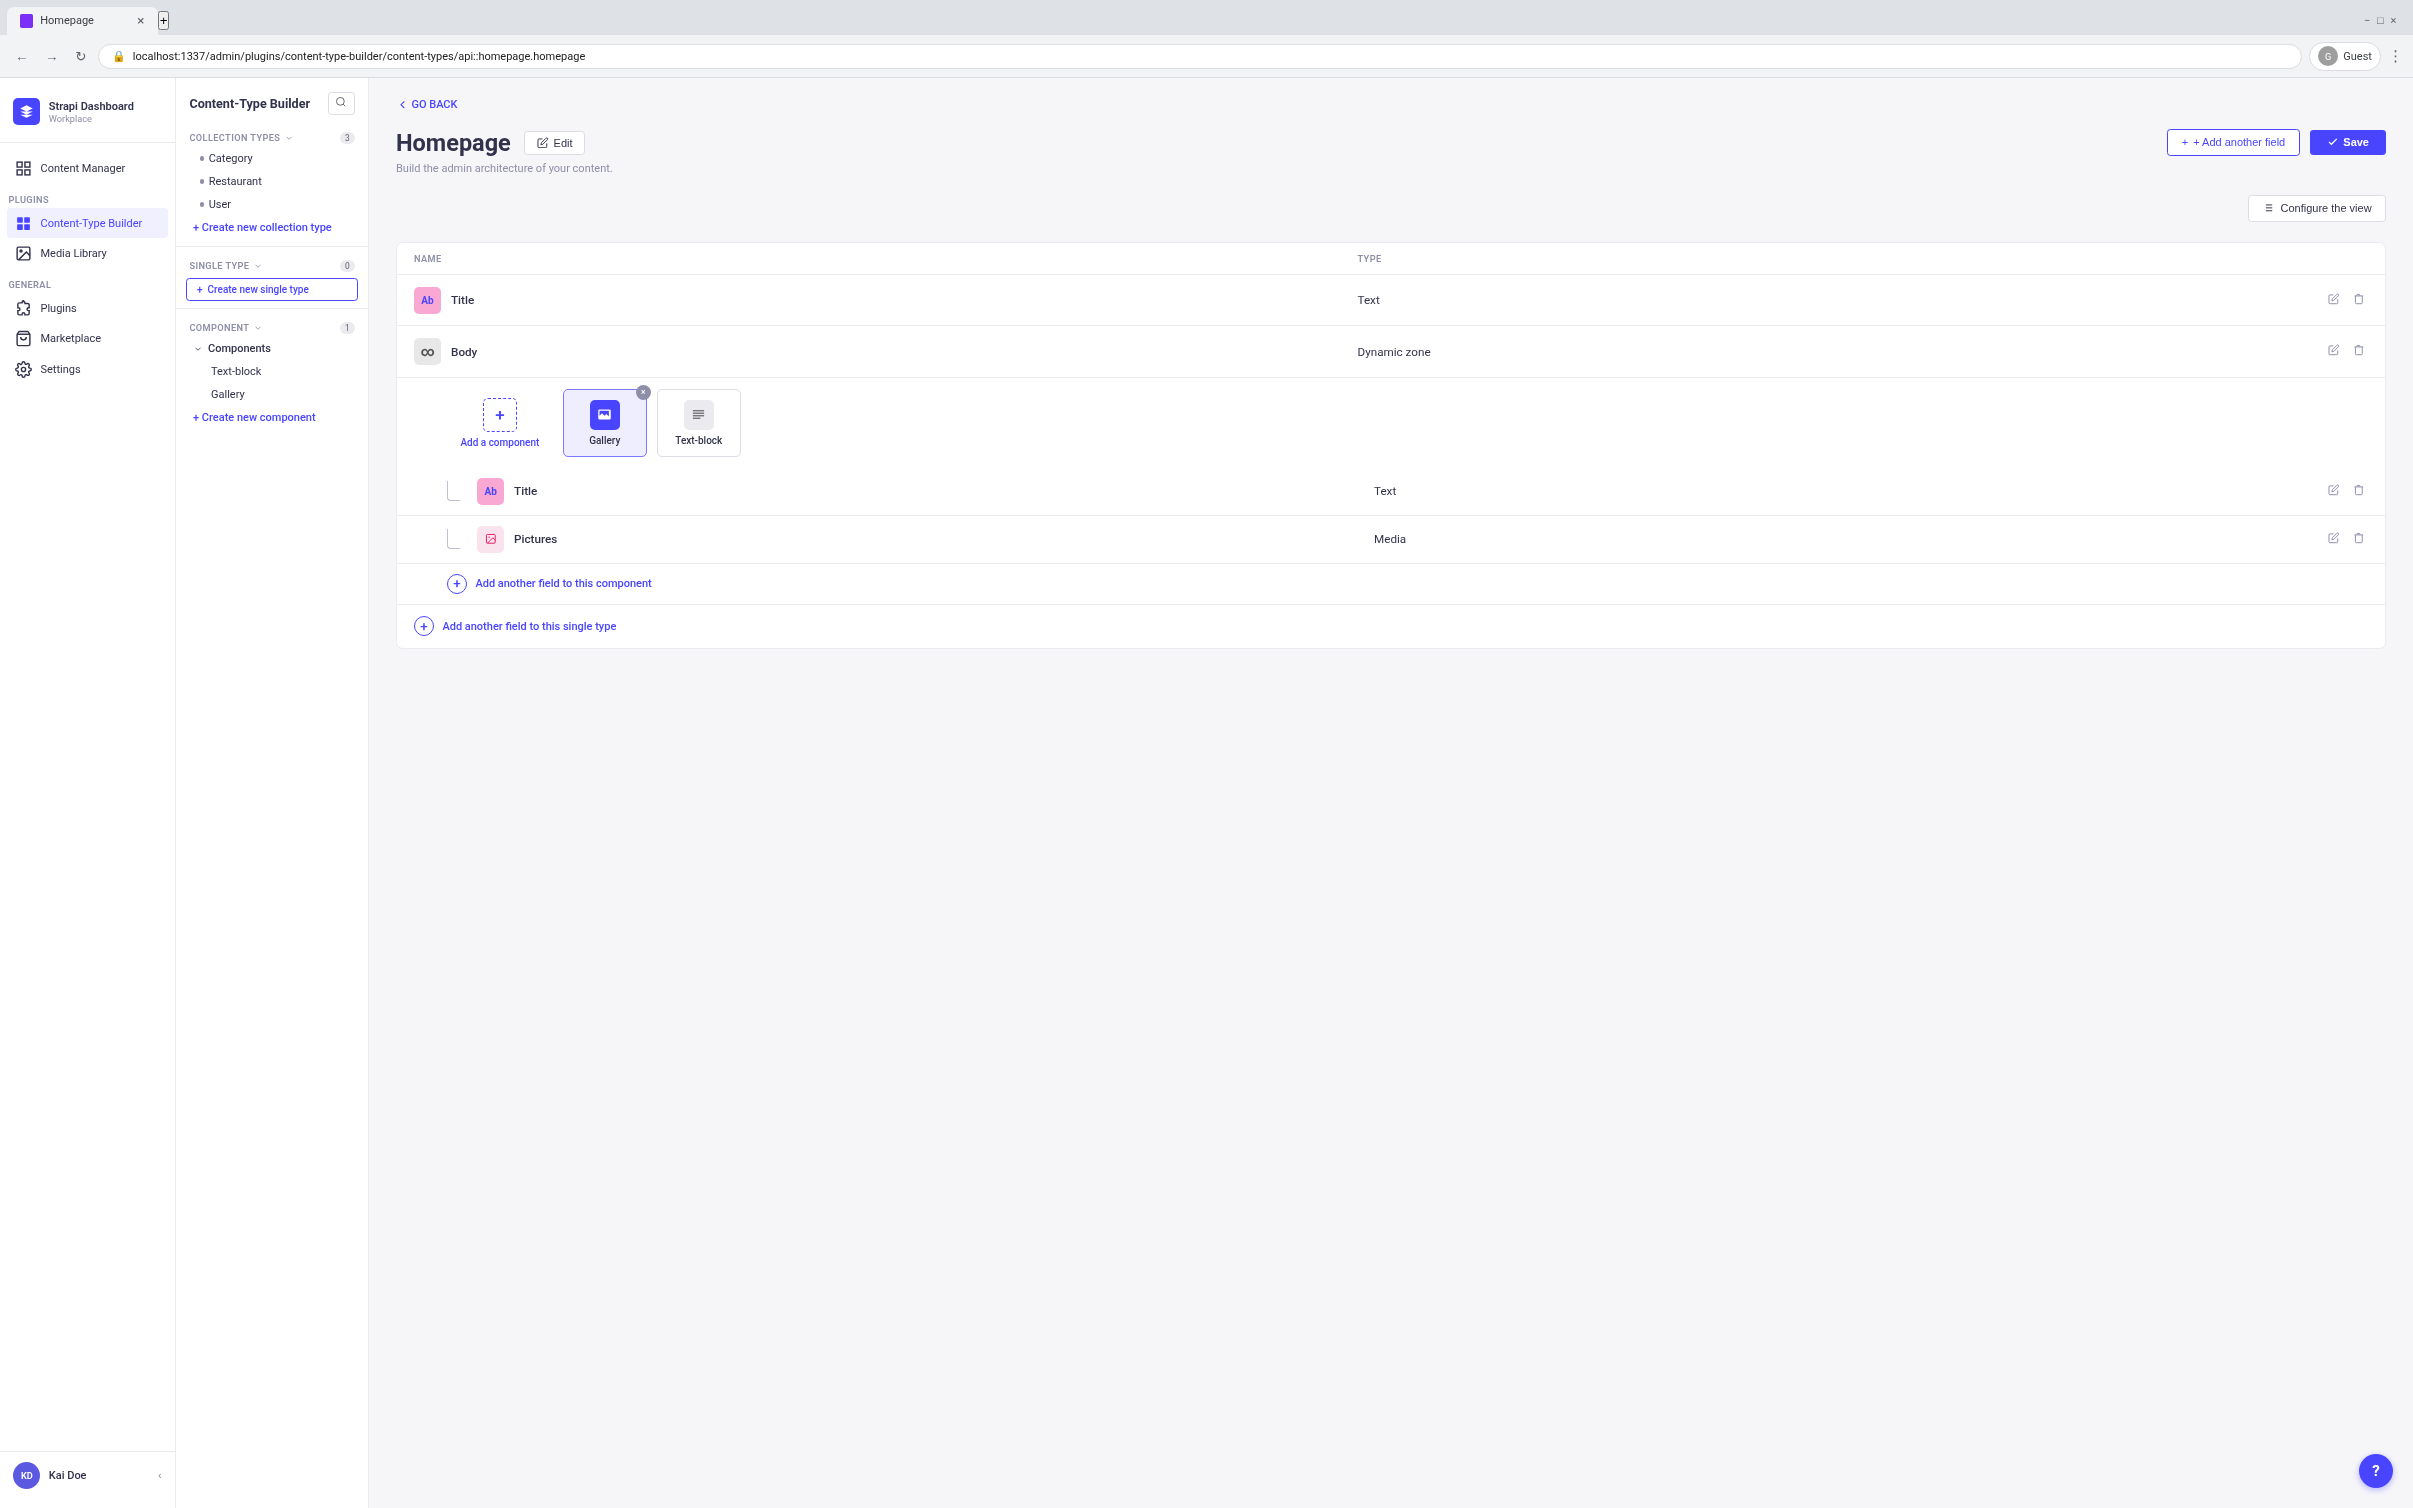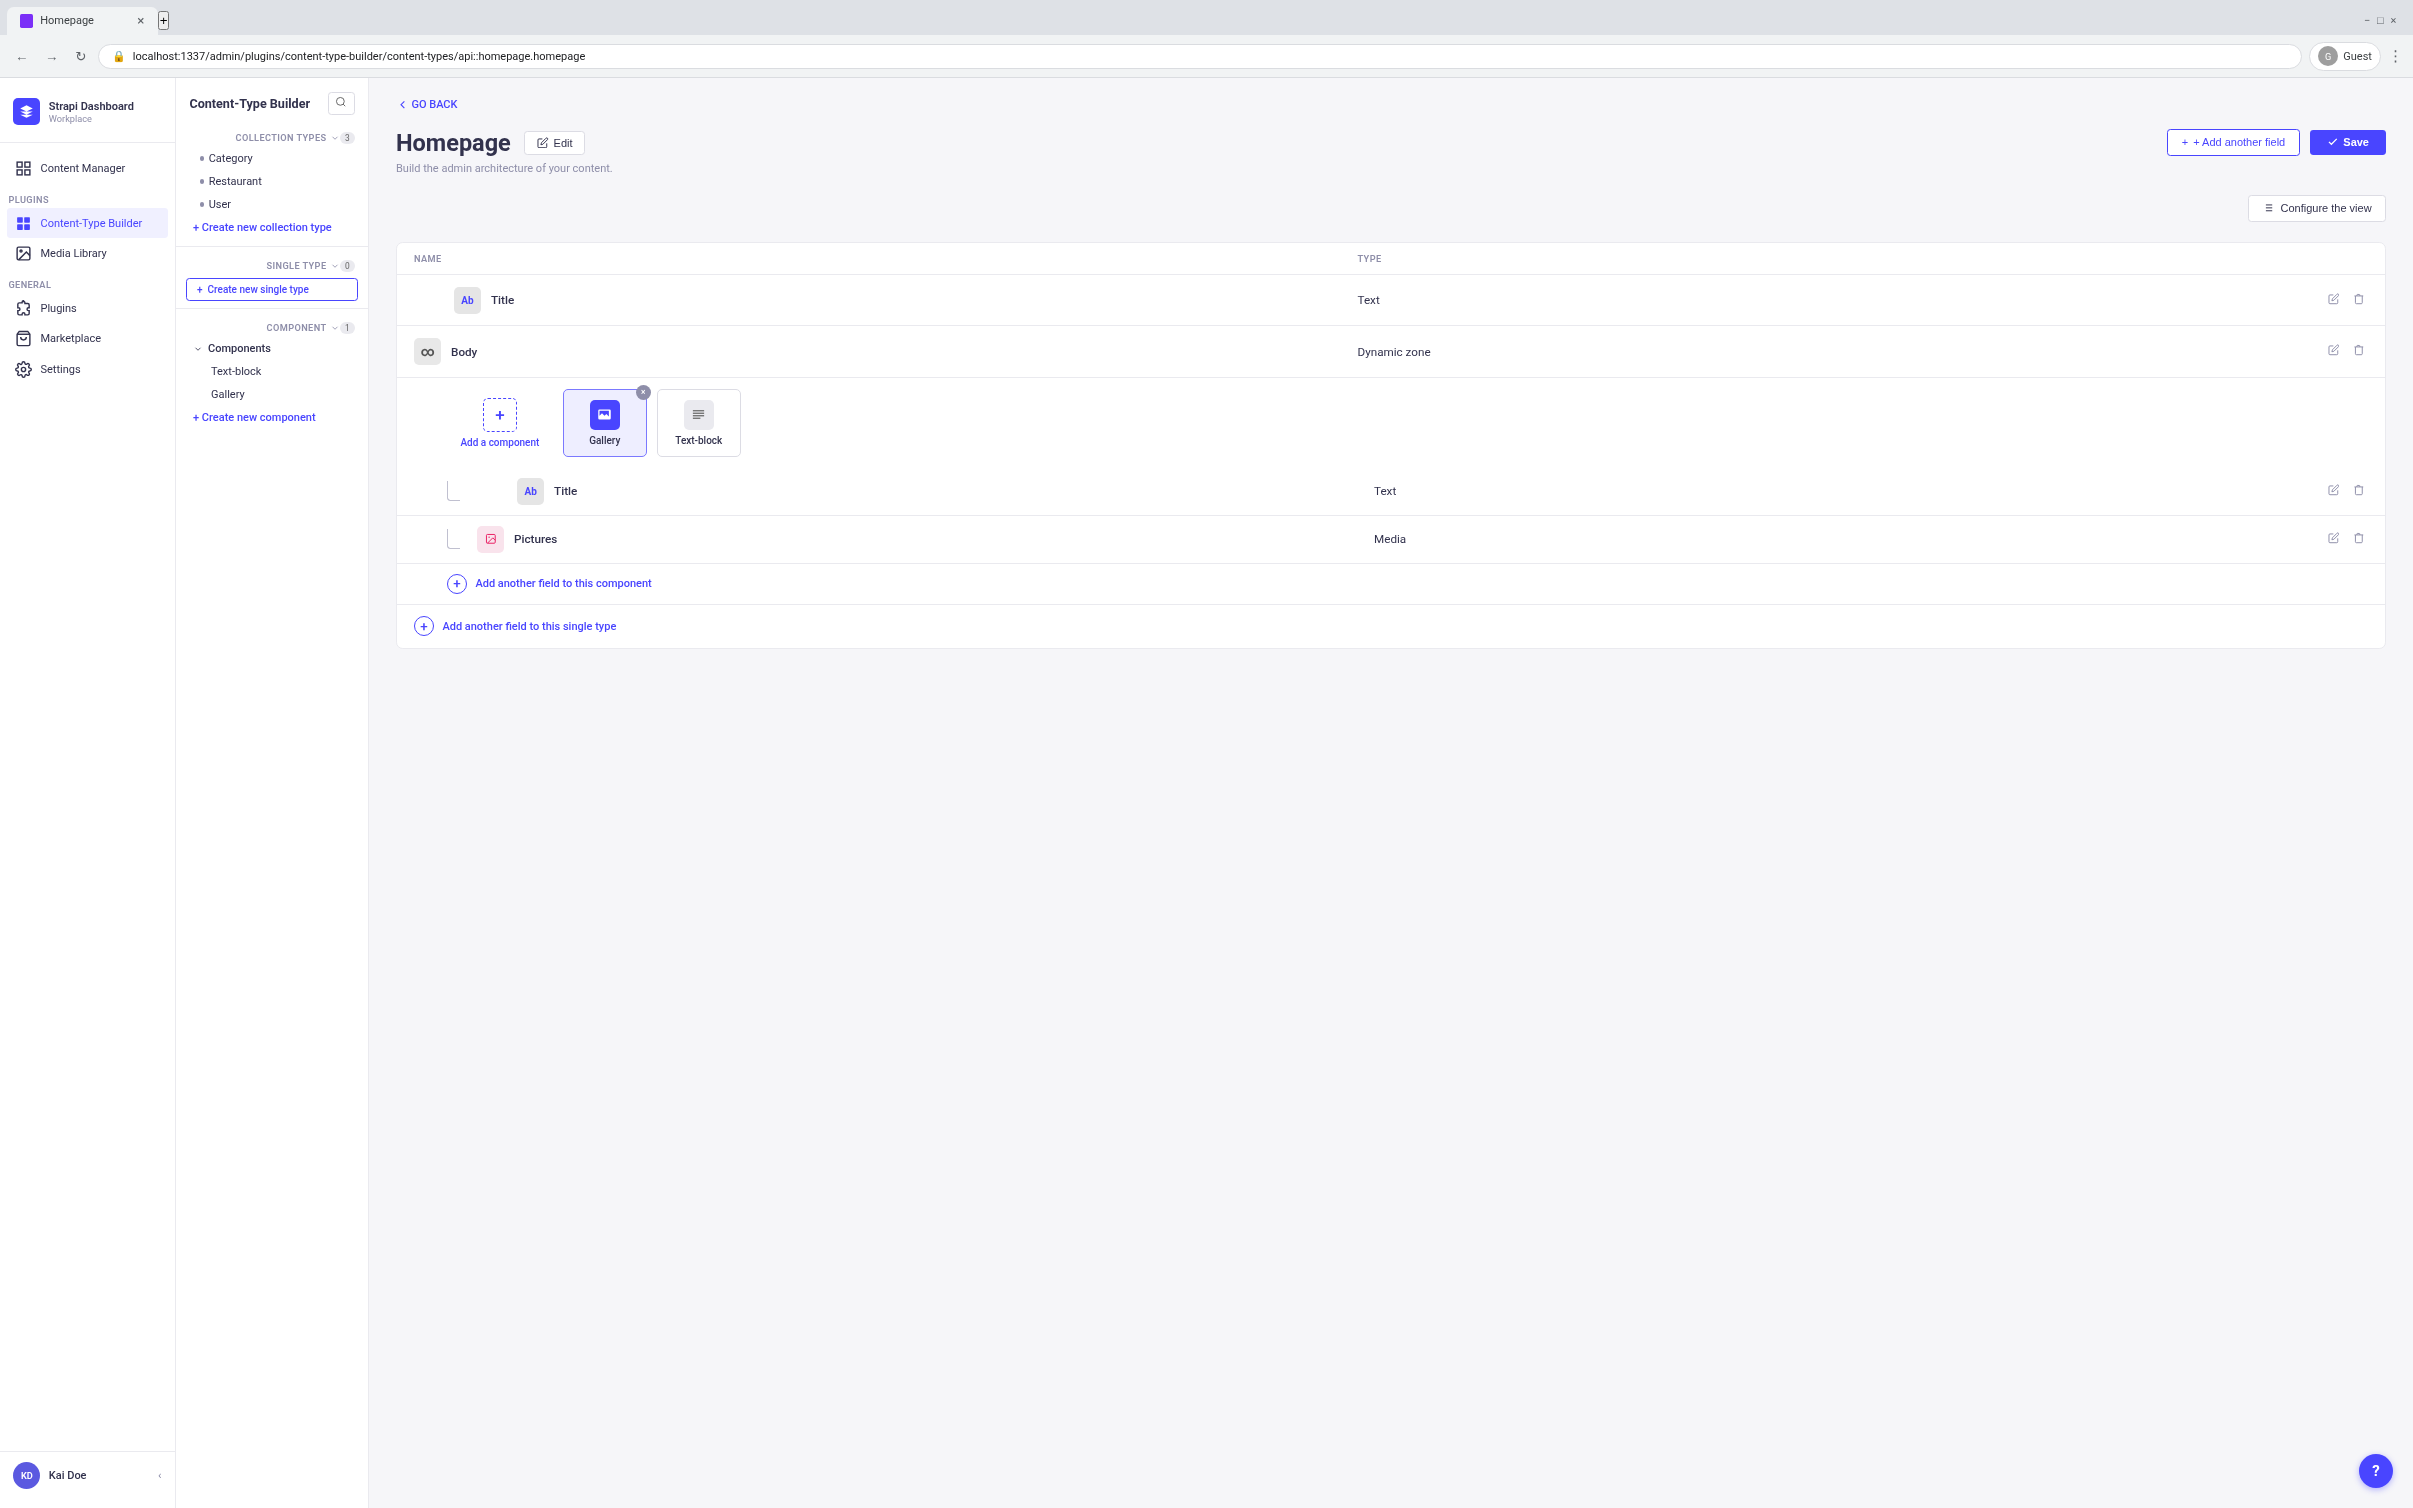--- a/index.html
+++ b/index.html
@@ -37,21 +37,21 @@
     .sidebar-footer { margin-top: auto; padding: 10px 13.4px; border-top: 0.8px solid #eaeaef; display: flex; align-items: center; gap: 8.4px; }
     .user-avatar { width: 27px; height: 27px; background: #5b59e0; border-radius: 50%; display: flex; align-items: center; justify-content: center; color: white; font-size: 9.2px; font-weight: 600; }
     .user-name { font-size: 11px; color: #32324d; font-weight: 500; }
     .sidebar-collapse { margin-left: auto; color: #8e8ea9; cursor: pointer; }
 
     
     .left-panel { width: 193px; background: white; border-right: 0.8px solid #eaeaef; overflow-y: auto; flex-shrink: 0; padding: 13.4px 0; }
     .panel-header { display: flex; align-items: center; justify-content: space-between; padding: 0 13.4px 10px; }
     .panel-title { font-size: 12.6px; font-weight: 700; color: #32324d; }
     .search-btn { background: none; border: 0.8px solid #dcdce4; border-radius: 3.4px; padding: 3.4px 6.7px; cursor: pointer; color: #666; }
-    .section-header { display: flex; align-items: center; justify-content: flex-end; padding: 6.7px 13.4px 3.4px; }
+    .section-header { display: flex; align-items: center; justify-content: space-between; padding: 6.7px 13.4px 3.4px; }
     .section-label { font-size: 9.2px; font-weight: 600; color: #8e8ea9; text-transform: uppercase; letter-spacing: 0.4px; display: flex; align-items: center; gap: 3.4px; }
     .section-count { background: #eaeaef; border-radius: 17px; padding: 0.8px 5px; font-size: 8.4px; color: #666; }
     .panel-item { display: flex; align-items: center; gap: 5px; padding: 5px 13.4px 5px 23.5px; cursor: pointer; font-size: 11px; color: #32324d; }
     .panel-item .dot { width: 4.2px; height: 4.2px; background: #8e8ea9; border-radius: 50%; flex-shrink: 0; }
     .panel-create { display: flex; align-items: center; gap: 5px; padding: 5px 13.4px 5px 17px; cursor: pointer; font-size: 11px; color: #4945ff; font-weight: 500; }
     .panel-divider { height: 0.8px; background: #eaeaef; margin: 6.7px 0; }
     .create-single-btn { display: flex; align-items: center; gap: 5px; margin: 3.4px 10px; padding: 5px 10px; border: 0.8px solid #4945ff; border-radius: 3.4px; cursor: pointer; font-size: 10px; color: #4945ff; background: white; font-weight: 500; }
     .panel-sub-item { display: flex; align-items: center; gap: 5px; padding: 5px 13.4px 5px 30px; cursor: pointer; font-size: 11px; color: #32324d; }
     .panel-group-header { display: flex; align-items: center; gap: 5px; padding: 5px 13.4px 5px 17px; cursor: pointer; font-size: 11px; color: #32324d; font-weight: 500; }
 
@@ -73,21 +73,21 @@
     .table-col-label { font-size: 9.2px; font-weight: 600; color: #8e8ea9; text-transform: uppercase; letter-spacing: 0.4px; }
     .table-row { display: grid; grid-template-columns: 1fr 1fr 67px; padding: 11.7px 17px; border-bottom: 0.8px solid #eaeaef; align-items: center; }
     .table-row:last-child { border-bottom: none; }
     .field-name { display: flex; align-items: center; gap: 10px; font-size: 11.7px; font-weight: 500; color: #32324d; }
     .field-type { font-size: 11.7px; color: #32324d; }
     .field-actions { display: flex; align-items: center; gap: 6.7px; justify-content: flex-end; }
     .action-btn { background: none; border: none; cursor: pointer; color: #8e8ea9; padding: 3.4px; border-radius: 3.4px; }
 
     
     .field-icon { width: 27px; height: 27px; border-radius: 5px; display: flex; align-items: center; justify-content: center; font-size: 10px; font-weight: 700; flex-shrink: 0; }
-    .field-icon.text { background: #e5e5e5; color: #4945ff; margin-left: 40px; }
+    .field-icon.text { background: #f9a8d4; color: #4945ff; }
     .field-icon.dynamic { background: #e8e8e8; color: #666; font-size: 13.4px; }
     .field-icon.media { background: #fce4ec; color: #e91e63; }
     .dynamic-zone-row { border-bottom: 0.8px solid #eaeaef; }
     .dynamic-zone-components { display: flex; align-items: center; gap: 10px; padding: 10px 17px 10px 50px; }
     .component-add { display: flex; flex-direction: column; align-items: center; gap: 5px; cursor: pointer; color: #4945ff; font-size: 10px; font-weight: 500; padding: 10px 13.4px; }
     .component-add-icon { width: 34px; height: 34px; border: 1.7px dashed #4945ff; border-radius: 5px; display: flex; align-items: center; justify-content: center; font-size: 17px; color: #4945ff; }
     .component-item { display: flex; flex-direction: column; align-items: center; gap: 5px; padding: 10px 17px; border: 0.8px solid #dcdce4; border-radius: 5px; cursor: pointer; background: #f0f0ff; font-size: 10px; font-weight: 500; color: #32324d; min-width: 84px; position: relative; }
     .component-item.active { background: #eeeeff; border-color: #7b79ff; }
     .component-icon { width: 30px; height: 30px; background: #4945ff; border-radius: 5px; display: flex; align-items: center; justify-content: center; color: white; font-size: 13.4px; }
     .component-icon.gallery { background: #4945ff; }

